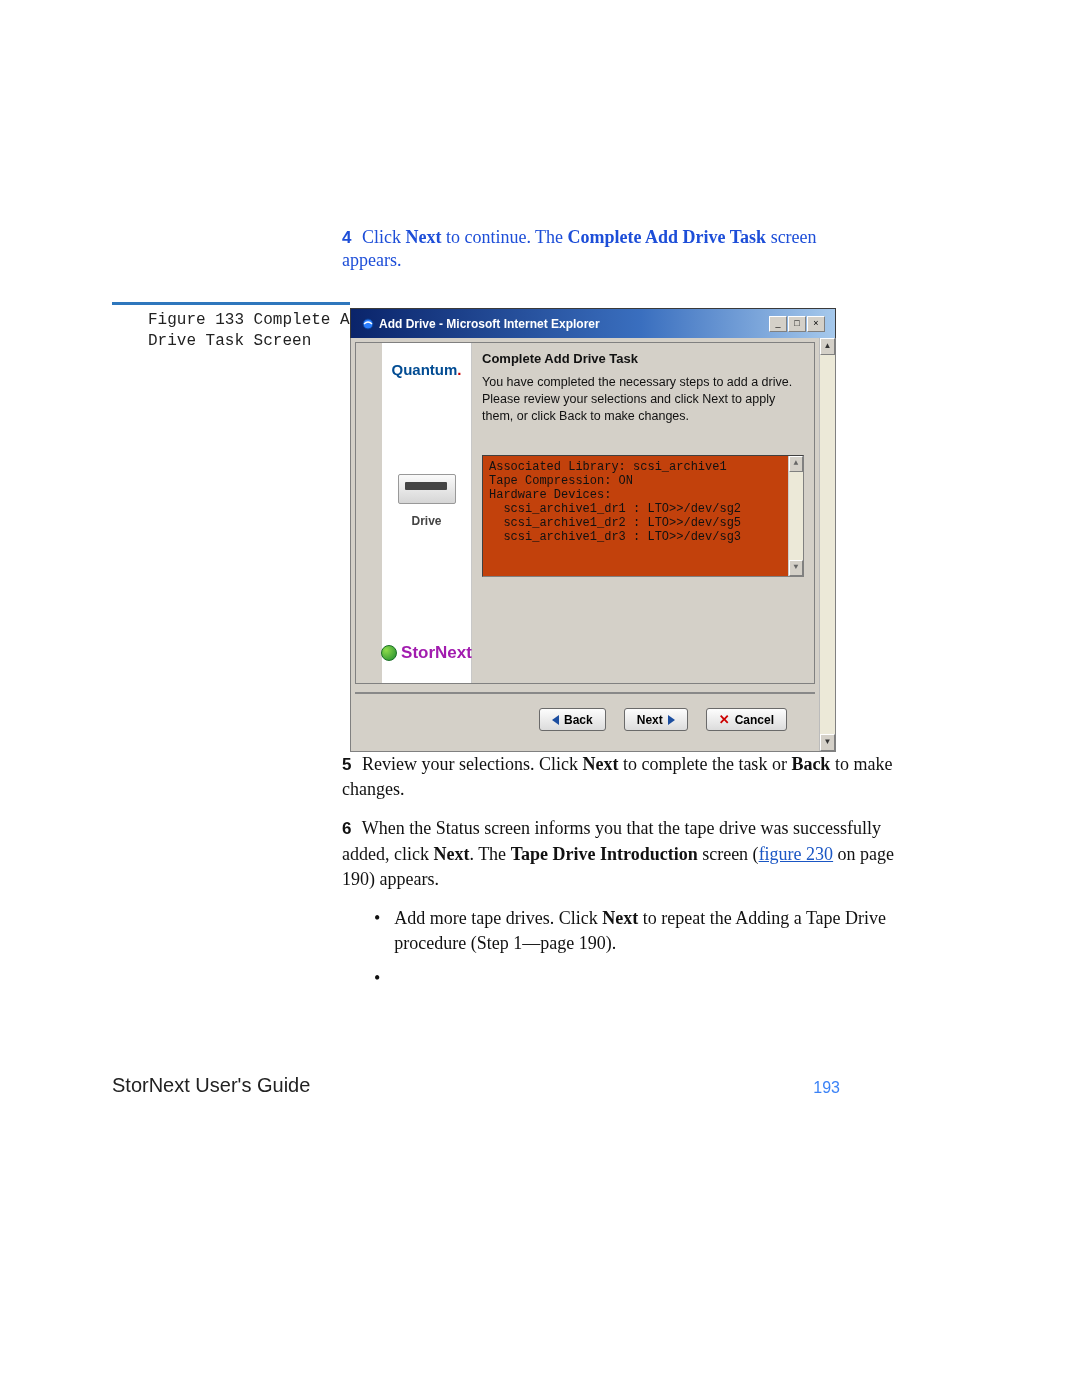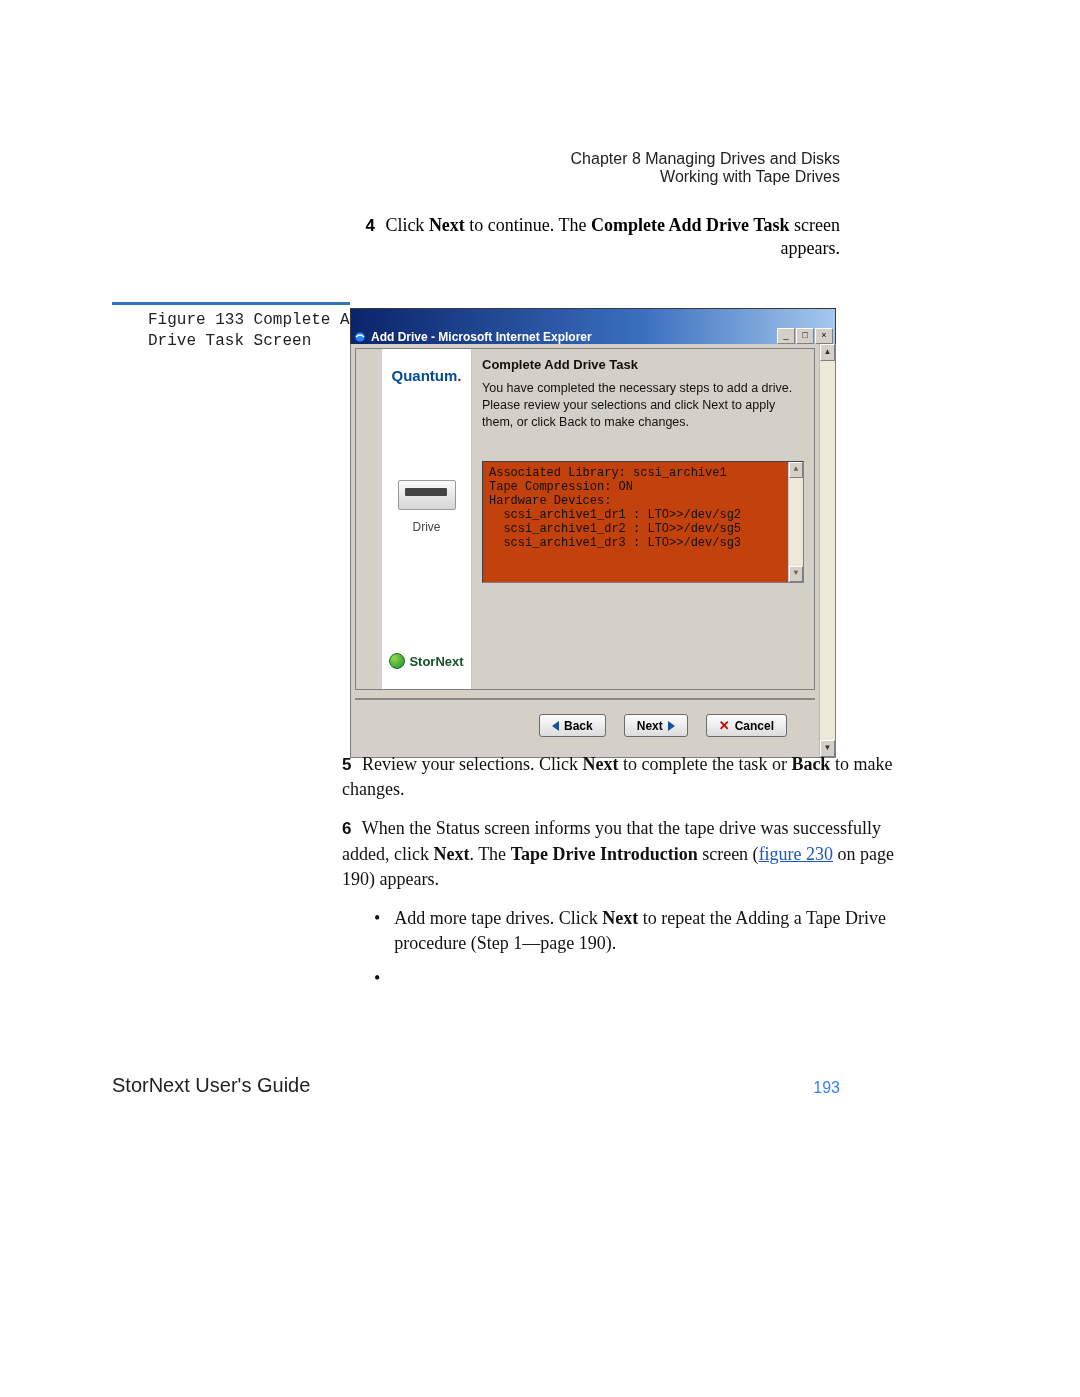--- a/index.html
+++ b/index.html
@@ -25,26 +25,25 @@
     font-family: Arial, Helvetica, sans-serif;
     font-size: 16px;
     color: #222;
   }
   .header .line1 { display: block; }
   .header .line2 { display: block; }
 
   .step4 {
     position: absolute;
     left: 342px;
-    top: 214px;
+    top: 226px;
     right: 240px;
     font-size: 18px;
-    color: #000000;
+    color: #1d4ed8;
     line-height: 1.3;
-    text-align: right;
   }
   .stepnum { font-weight: bold; font-family: Arial, Helvetica, sans-serif; font-size: 17px; margin-right: 6px; }
   .b { font-weight: bold; }
 
   .fig-caption-bar {
     position: absolute;
     left: 112px;
     top: 302px;
     width: 238px;
     border-top: 3px solid #2e77bd;
@@ -63,25 +62,25 @@
 
   .ie-window {
     position: absolute;
     left: 350px;
     top: 308px;
     width: 486px;
     box-sizing: border-box;
   }
 
   .titlebar {
-    height: 36px;
+    height: 30px;
     background: linear-gradient(to right, #0a246a 0%, #3a6fbf 60%, #a6c9ec 100%);
     display: flex;
-    align-items: flex-end;
-    padding: 0 2px;
+    align-items: center;
+    padding: 0 10px;
     box-sizing: border-box;
     border: 1px solid #3a3a3a;
     border-bottom: none;
   }
   .titlebar .ie-icon {
     width: 14px; height: 14px;
     margin-right: 4px;
     display: inline-flex;
     align-items: center;
     justify-content: center;
@@ -198,41 +197,41 @@
     position: absolute;
     left: 10px; top: 14px;
     width: 42px; height: 8px;
     background: #444;
     border-radius: 1px;
   }
   .drive-label {
     margin-top: 6px;
     font-family: Arial, Helvetica, sans-serif;
     font-size: 12px;
-    font-weight: normal;
+    font-weight: bold;
     color: #444;
   }
   .stornext-brand {
     margin-top: auto;
     margin-bottom: 20px;
     display: flex;
     align-items: center;
     gap: 4px;
   }
   .stornext-brand .globe {
     width: 14px; height: 14px;
     border-radius: 50%;
     background: radial-gradient(circle at 30% 30%, #8edc4a, #1e8a2e);
     border: 1px solid #186f24;
   }
   .stornext-brand .txt {
     font-family: Arial, Helvetica, sans-serif;
-    font-size: 13px;
-    font-weight: bold;
-    color: #14532d;
+    font-size: 17px;
+    font-weight: bold;
+    color: #a21caf;
   }
 
   .main-content {
     flex: 1;
     padding: 8px 10px;
     font-family: Arial, Helvetica, sans-serif;
     font-size: 12.5px;
     color: #111;
     background: #d4d0c8;
   }
@@ -348,24 +347,20 @@
     font-family: Arial, Helvetica, sans-serif;
     font-size: 16px;
     color: #3b82f6;
   }
 </style>
 </head>
 <body>
 
 <div class="page">
 
-  <div class="header">
-    <span class="line1">Chapter 8  Managing Drives and Disks</span>
-    <span class="line2">Working with Tape Drives</span>
-  </div>
 
   <div class="step4">
     <span class="stepnum">4</span>
     <span>Click </span><span class="b">Next</span><span> to continue. The </span><span class="b">Complete Add Drive Task</span><span> screen appears.</span>
   </div>
 
   <div class="fig-caption-bar"></div>
   <div class="fig-caption">Figure 133  Complete Add Drive Task Screen</div>
 
   <div class="ie-window">

